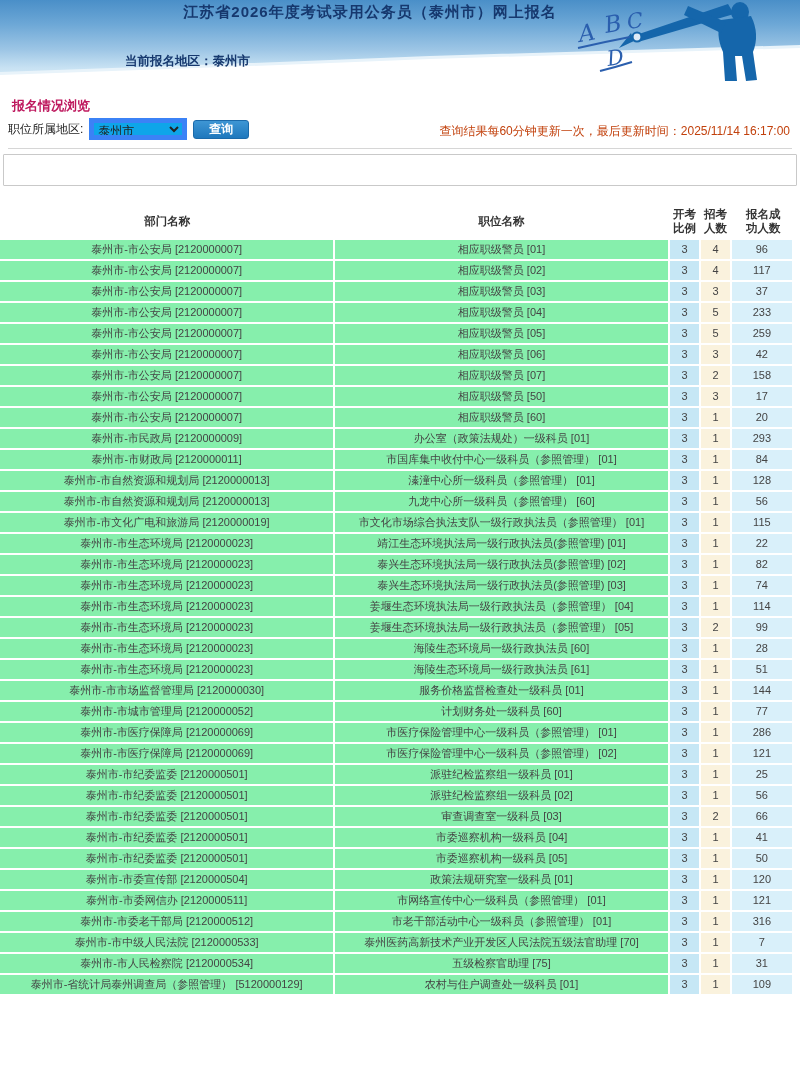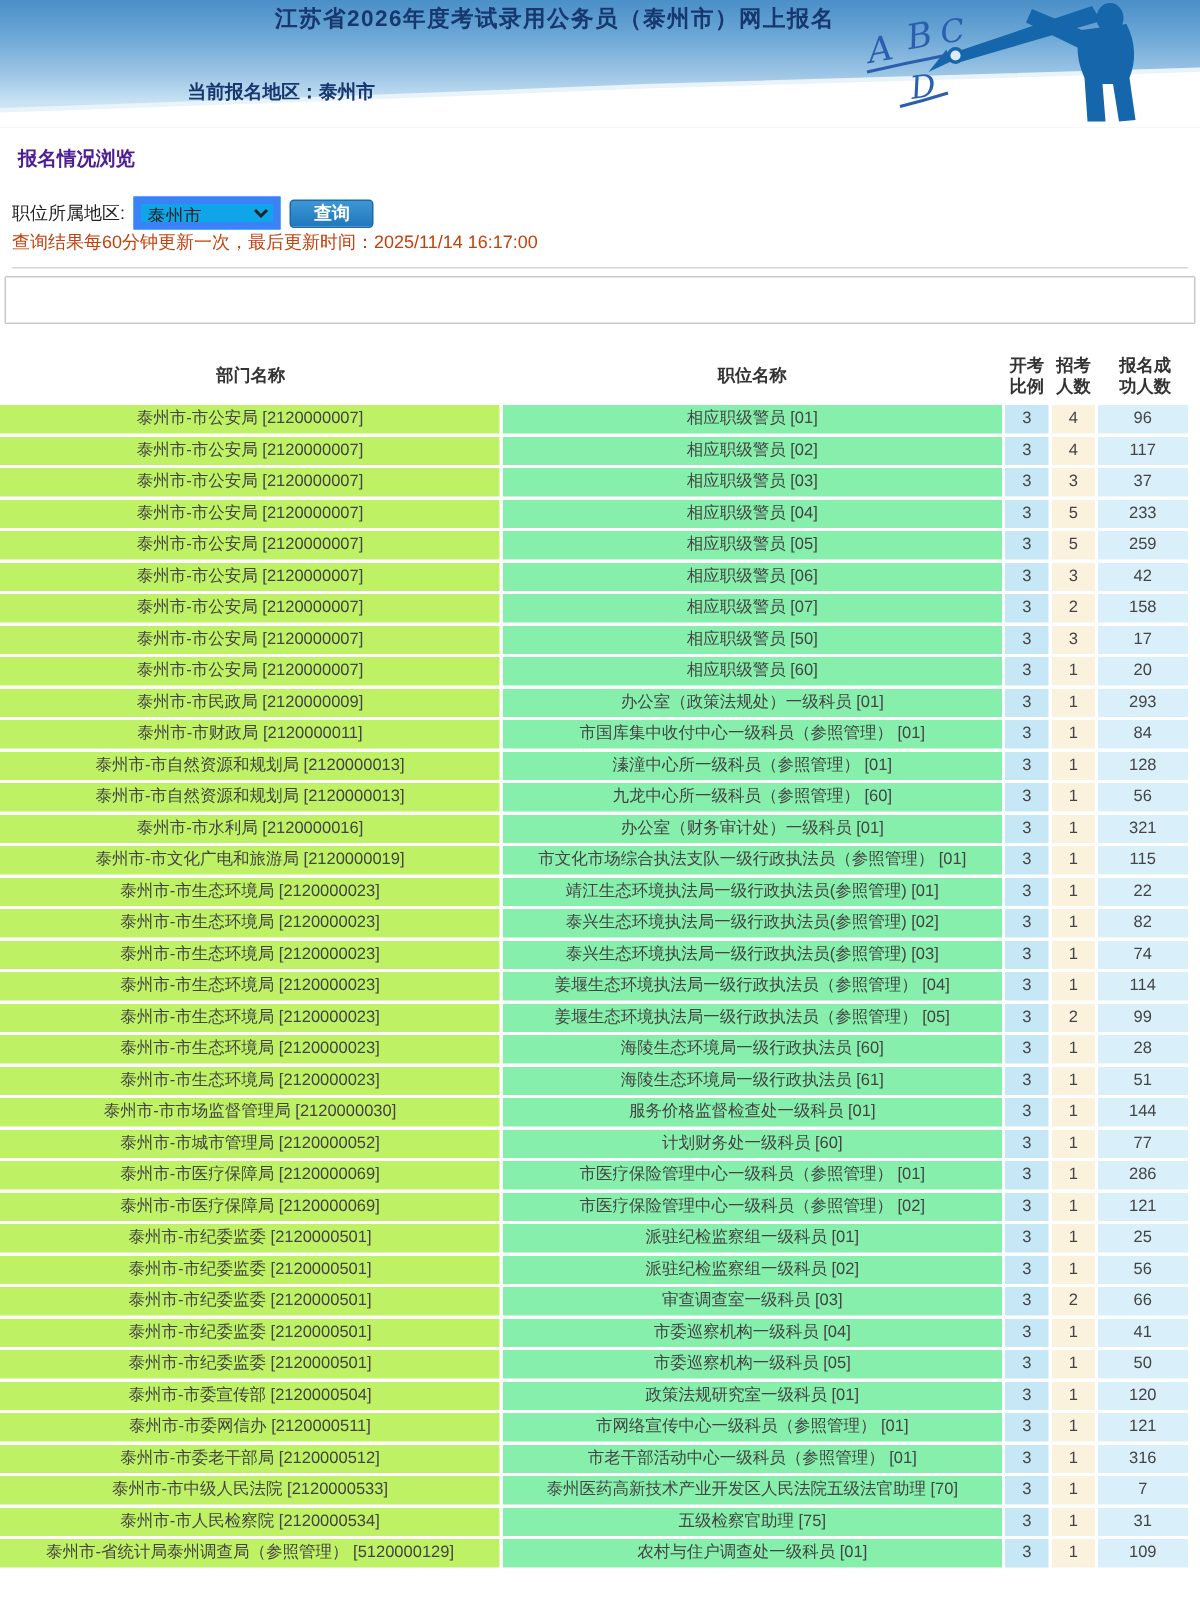--- a/index.html
+++ b/index.html
@@ -18,25 +18,25 @@
   .banner-title {
     position:absolute; left:0; right:60px; top:3px; text-align:center;
     font-size:15px; font-weight:bold; color:#16386e; letter-spacing:1px;
   }
   .banner-subtitle {
     position:absolute; left:125px; top:27px;
     font-size:12.5px; font-weight:bold; color:#16386e;margin-top:26px;
   }
   
   .section-title {
-    margin:12px 16px 0 12px; font-size:13px; font-weight:bold; color:#4c1d95;
+    margin:12px 16px 0 12px; font-size:13px; font-weight:bold; color:#be185d;
   }
   .query-row {
-    display:flex; align-items:flex-start; justify-content:space-between;
-    margin:16px 8px 0 8px; padding-bottom:8px; border-bottom:1px solid #d6d6d6;flex-direction:column;
+    display:flex; align-items:flex-end; justify-content:space-between;
+    margin:3px 8px 0 8px; padding-bottom:8px; border-bottom:1px solid #d6d6d6;
   }
   .query-left { display:flex; align-items:center; gap:6px; }
   .query-label { font-size:12px; color:#222; }
   .region-select {
     width:98px; height:22px; font-size:12px; color:#222;
     border:5px solid #3b82f6; background:#0ea5e9;
     font-family:"Liberation Sans","DejaVu Sans",sans-serif;
   }
   .search-btn {
     height:19px; padding:0 15px; font-size:12px; font-weight:bold; color:#fff;
@@ -59,21 +59,21 @@
     background:#fff; font-size:11.5px; font-weight:bold; color:#333;
     text-align:center; vertical-align:middle; padding:2px 0 4px 0;
     white-space:pre-line; line-height:14px; height:30px;
   }
   td {
     font-size:11px; color:#444; text-align:center; vertical-align:middle;
     height:19px; padding:0 2px; line-height:13px;
     border-right:2px solid #fff; border-bottom:2px solid #fff;
     overflow:hidden; white-space:nowrap;
   }
-  td.c1 { background:#bef264; }
+  td.c1 { background:#86efac; }
   td.c2 { background:#86efac; }
   td.c3 { background:#c6e7f5; }
   td.c4 { background:#faf2dd; }
   td.c5 { background:#d9f0fa; border-right:8px solid #fff; }
 </style>
 </head>
 <body>
 
 <div class="banner">
   <svg class="banner-wedge" viewBox="0 0 800 85" preserveAspectRatio="none">
@@ -224,27 +224,20 @@
     <td class="c5">128</td>
   </tr>
       <tr>
     <td class="c1">泰州市-市自然资源和规划局 [2120000013]</td>
     <td class="c2">九龙中心所一级科员（参照管理） [60]</td>
     <td class="c3">3</td>
     <td class="c4">1</td>
     <td class="c5">56</td>
   </tr>
       <tr>
-    <td class="c1">泰州市-市水利局 [2120000016]</td>
-    <td class="c2">办公室（财务审计处）一级科员 [01]</td>
-    <td class="c3">3</td>
-    <td class="c4">1</td>
-    <td class="c5">321</td>
-  </tr>
-      <tr>
     <td class="c1">泰州市-市文化广电和旅游局 [2120000019]</td>
     <td class="c2">市文化市场综合执法支队一级行政执法员（参照管理） [01]</td>
     <td class="c3">3</td>
     <td class="c4">1</td>
     <td class="c5">115</td>
   </tr>
       <tr>
     <td class="c1">泰州市-市生态环境局 [2120000023]</td>
     <td class="c2">靖江生态环境执法局一级行政执法员(参照管理) [01]</td>
     <td class="c3">3</td>

